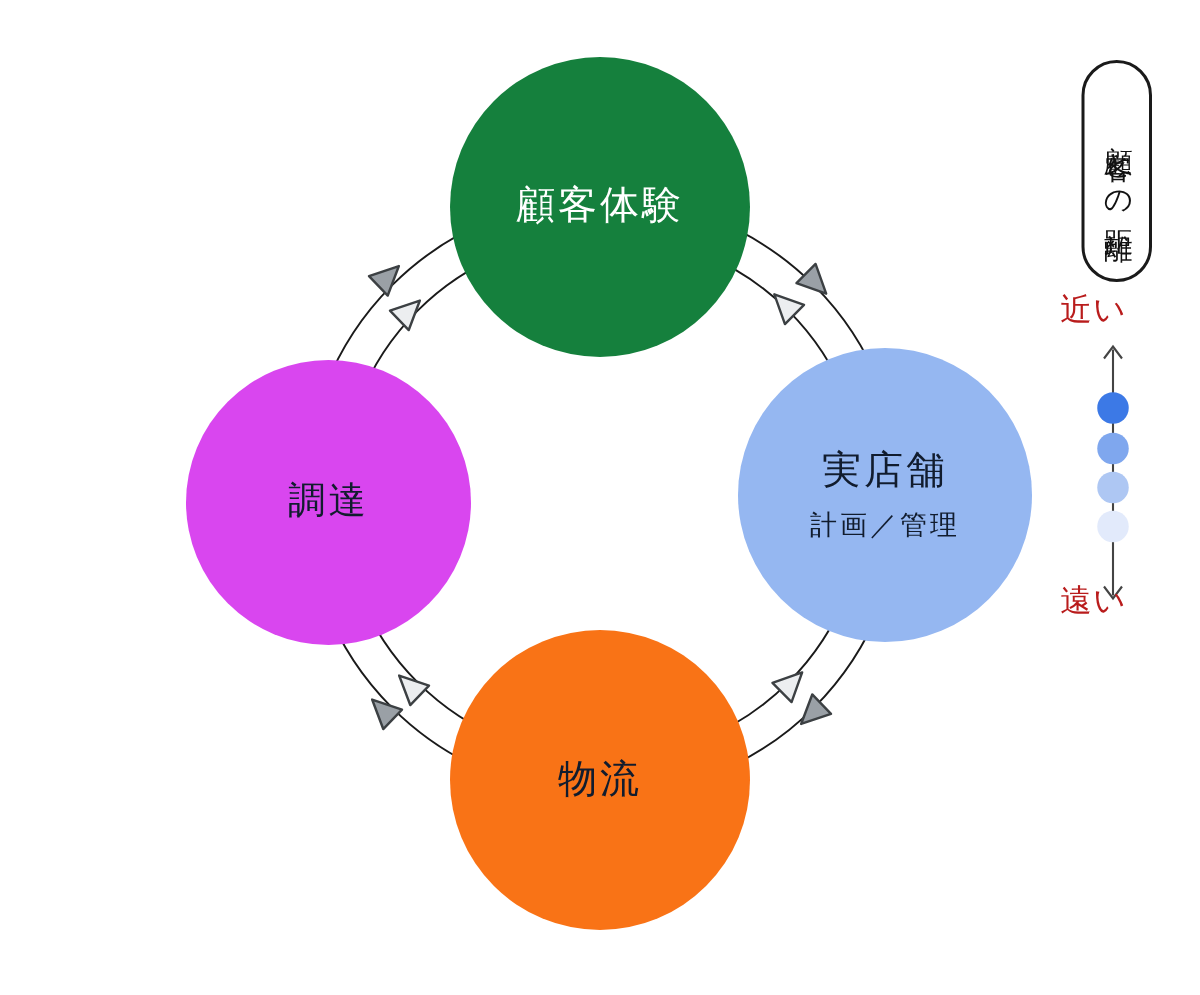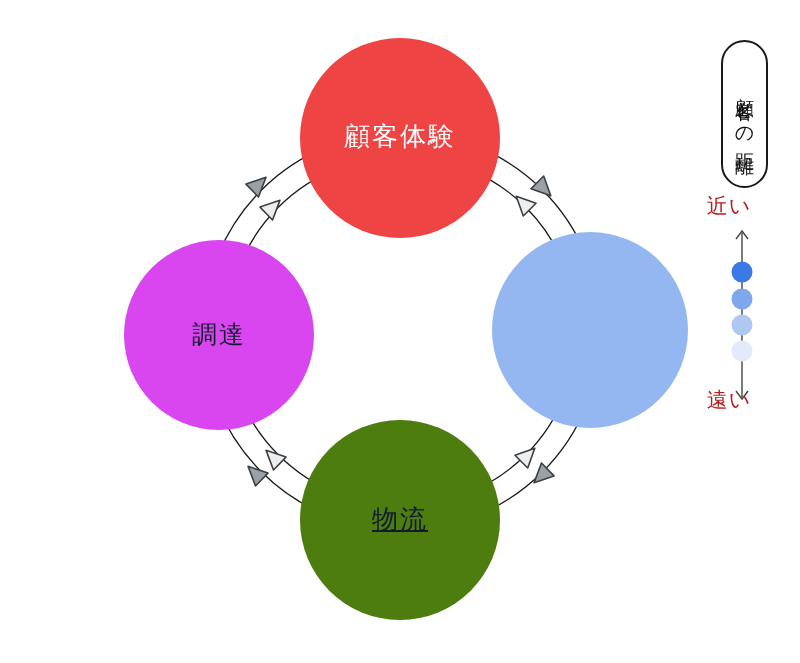--- a/index.html
+++ b/index.html
@@ -77,30 +77,32 @@
     <polygon points="11,0 -8,-9 -8,9" stroke-width="1.6" stroke-linejoin="round" stroke="#3c4043" transform="translate(543,188) rotate(45)" fill="#9aa0a6"></polygon>
     <polygon points="11,0 -8,-9 -8,9" stroke-width="1.6" stroke-linejoin="round" stroke="#3c4043" transform="translate(542,475) rotate(136)" fill="#9aa0a6"></polygon>
     <polygon points="11,0 -8,-9 -8,9" stroke-width="1.6" stroke-linejoin="round" stroke="#3c4043" transform="translate(256,474) rotate(-136)" fill="#9aa0a6"></polygon>
 
     <polygon points="11,0 -8,-9 -8,9" stroke-width="1.6" stroke-linejoin="round" stroke="#3c4043" transform="translate(272,208) rotate(-44)" fill="#eceef0"></polygon>
     <polygon points="11,0 -8,-9 -8,9" stroke-width="1.6" stroke-linejoin="round" stroke="#3c4043" transform="translate(524,204) rotate(-135)" fill="#eceef0"></polygon>
     <polygon points="11,0 -8,-9 -8,9" stroke-width="1.6" stroke-linejoin="round" stroke="#3c4043" transform="translate(527,456) rotate(-45)" fill="#eceef0"></polygon>
     <polygon points="11,0 -8,-9 -8,9" stroke-width="1.6" stroke-linejoin="round" stroke="#3c4043" transform="translate(274,458) rotate(-136)" fill="#eceef0"></polygon>
   </svg>
 
-  <div class="node node-top" style="background-color: #ef4444;">
+  <div class="node node-top" style="background-color: #15803d;">
     <div class="node-title">顧客体験</div>
   </div>
 
   <div class="node node-right" style="background-color: rgb(149, 183, 241);">
     <div class="node-title">
+      <div>実店舗</div>
     </div>
+    <div class="node-subtitle">計画／管理</div>
   </div>
 
-  <div class="node node-bottom" style="background-color: #4d7c0f; text-decoration: underline;">
+  <div class="node node-bottom" style="background-color: #f97316;">
     <div class="node-title">物流</div>
   </div>
 
   <div class="node node-left" style="background-color: #d946ef;">
     <div class="node-title" style="font-size:25px;">調達</div>
   </div>
 
   <div class="legend-capsule">
     <span>顧客との距離</span>
   </div>

